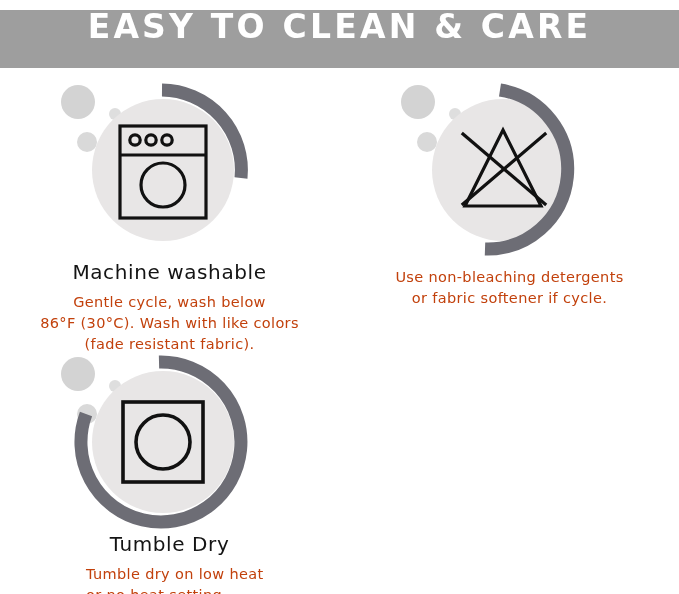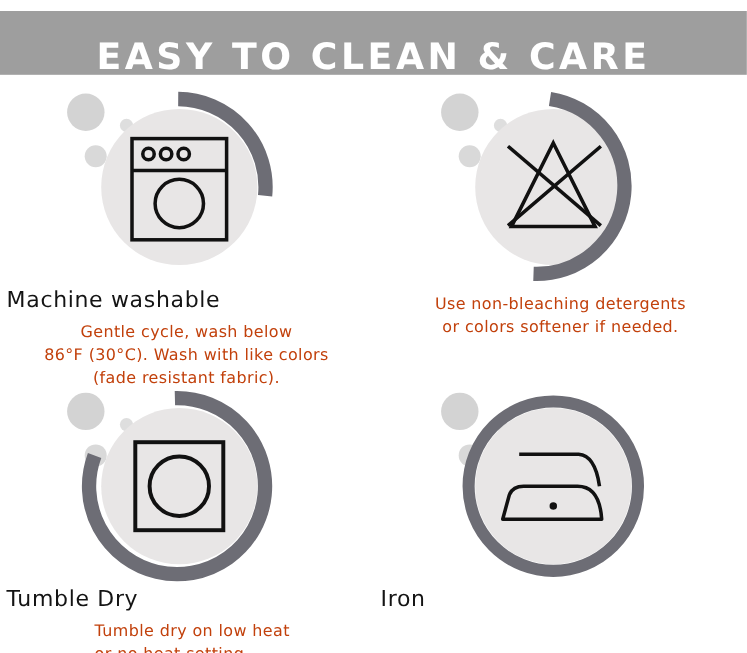--- a/index.html
+++ b/index.html
@@ -18,21 +18,21 @@
 
   
   .banner {
     position: absolute;
     left: 0;
     top: 10px;
     width: 679px;
     height: 58px;
     background: #9e9e9e;
     display: flex;
-    align-items: flex-end;
+    align-items: flex-start;
     justify-content: center;
   }
   .banner-title {
     color: #ffffff;
     font-size: 33px;
     font-weight: bold;
     letter-spacing: 3.2px;
     line-height: 1;
     white-space: nowrap;
     font-family: "DejaVu Sans", "Liberation Sans", sans-serif;
@@ -65,21 +65,21 @@
     position: absolute;
     left: 50%;
     top: 0;
     transform: translateX(-50%);
     display: block;
     overflow: visible;
   }
 
   
   .headline {
-    text-align: left;
+    text-align: center;
     font-size: 20px;
     font-weight: normal;
     letter-spacing: 0.6px;
     color: #141414;
     margin: 0;
     padding: 0 6px;
     line-height: 1.25;
   }
   .body-text {
     text-align: center;
@@ -146,21 +146,21 @@
         <path d="M 105 12 A 80 80 0 0 1 90 171" fill="none" stroke="#6d6d75" stroke-width="13"></path>
 
         <g stroke="#111111" fill="none" stroke-width="3.2" stroke-linecap="square">
           <path d="M 108 52 L 146 128 L 70 128 Z"></path>
           <line x1="68" y1="56" x2="150" y2="126"></line>
           <line x1="150" y1="56" x2="68" y2="126"></line>
         </g>
       </svg>
     </div>
     <div class="body-text">Use non-bleaching detergents
-or colors softener if needed.</div>
+or fabric softener if cycle.</div>
   </div>
 
   <div class="card card-bl">
     <div class="art">
       <svg width="230" height="182" viewBox="0 0 230 182">
         <circle cx="23" cy="24" r="17" fill="#d3d3d3"></circle>
         <circle cx="60" cy="36" r="6" fill="#dedede"></circle>
         <circle cx="32" cy="64" r="10" fill="#d9d9d9"></circle>
         <circle cx="108" cy="92" r="71" fill="#e8e6e6"></circle>
 
@@ -170,34 +170,14 @@
           <rect x="68" y="52" width="80" height="80"></rect>
           <circle cx="108" cy="92" r="27"></circle>
         </g>
       </svg>
     </div>
     <div class="headline tumble-offset">Tumble Dry</div>
     <div class="body-text left-align">Tumble dry on low heat
 or no heat setting</div>
   </div>
 
-  <div class="card card-br">
-    <div class="art">
-      <svg width="230" height="182" viewBox="0 0 230 182">
-        <circle cx="23" cy="24" r="17" fill="#d3d3d3"></circle>
-        <circle cx="60" cy="36" r="6" fill="#dedede"></circle>
-        <circle cx="32" cy="64" r="10" fill="#d9d9d9"></circle>
-        <circle cx="108" cy="92" r="71" fill="#e8e6e6"></circle>
-
-        <circle cx="108" cy="92" r="77" fill="none" stroke="#6d6d75" stroke-width="11"></circle>
-
-        <g stroke="#111111" fill="none" stroke-width="3.2" stroke-linejoin="round">
-          <path d="M 62 122 L 68 100 Q 71 92 81 92 L 130 92 Q 150 92 152 122 Z"></path>
-          <path d="M 77 63 L 131 63 Q 146 64 150 92"></path>
-          <circle cx="108" cy="110" r="3.4" fill="#111111" stroke="none"></circle>
-        </g>
-      </svg>
-    </div>
-    <div class="headline">Iron</div>
-    <div class="body-text"></div>
-  </div>
 
 </div>
 
 </body></html>

